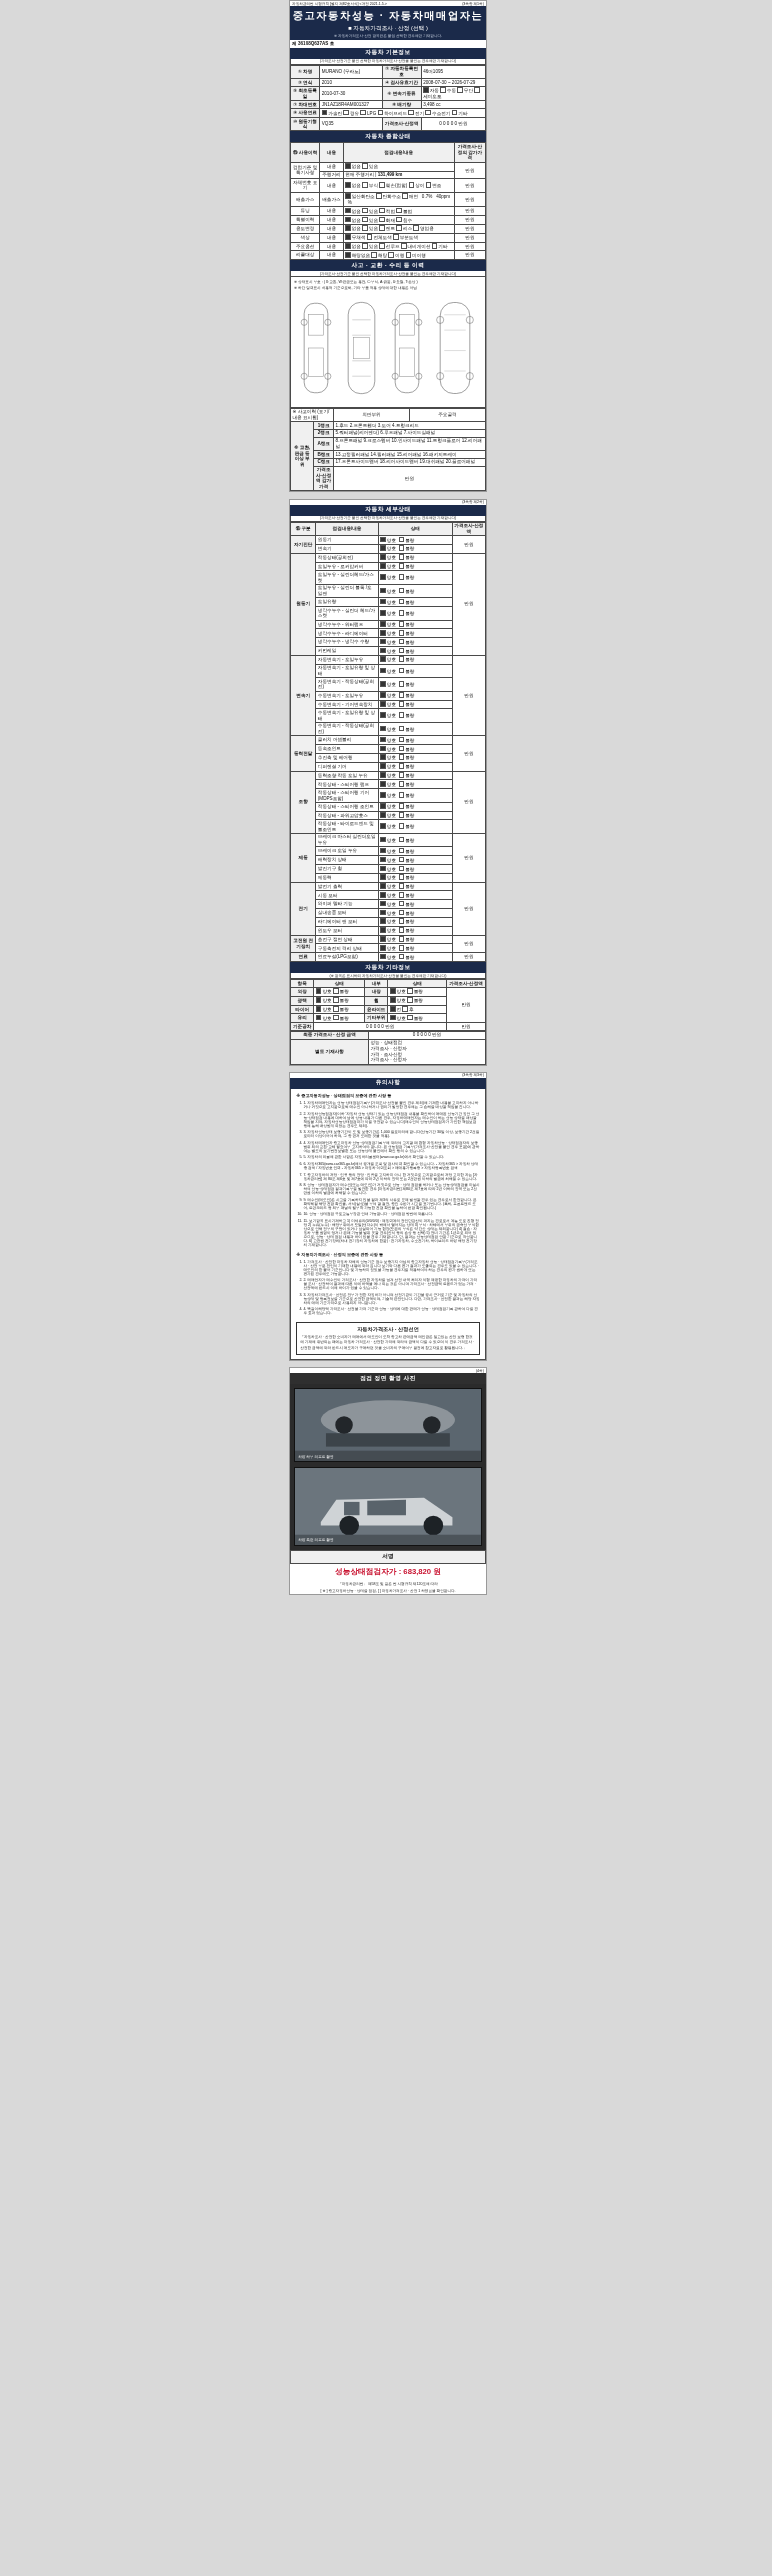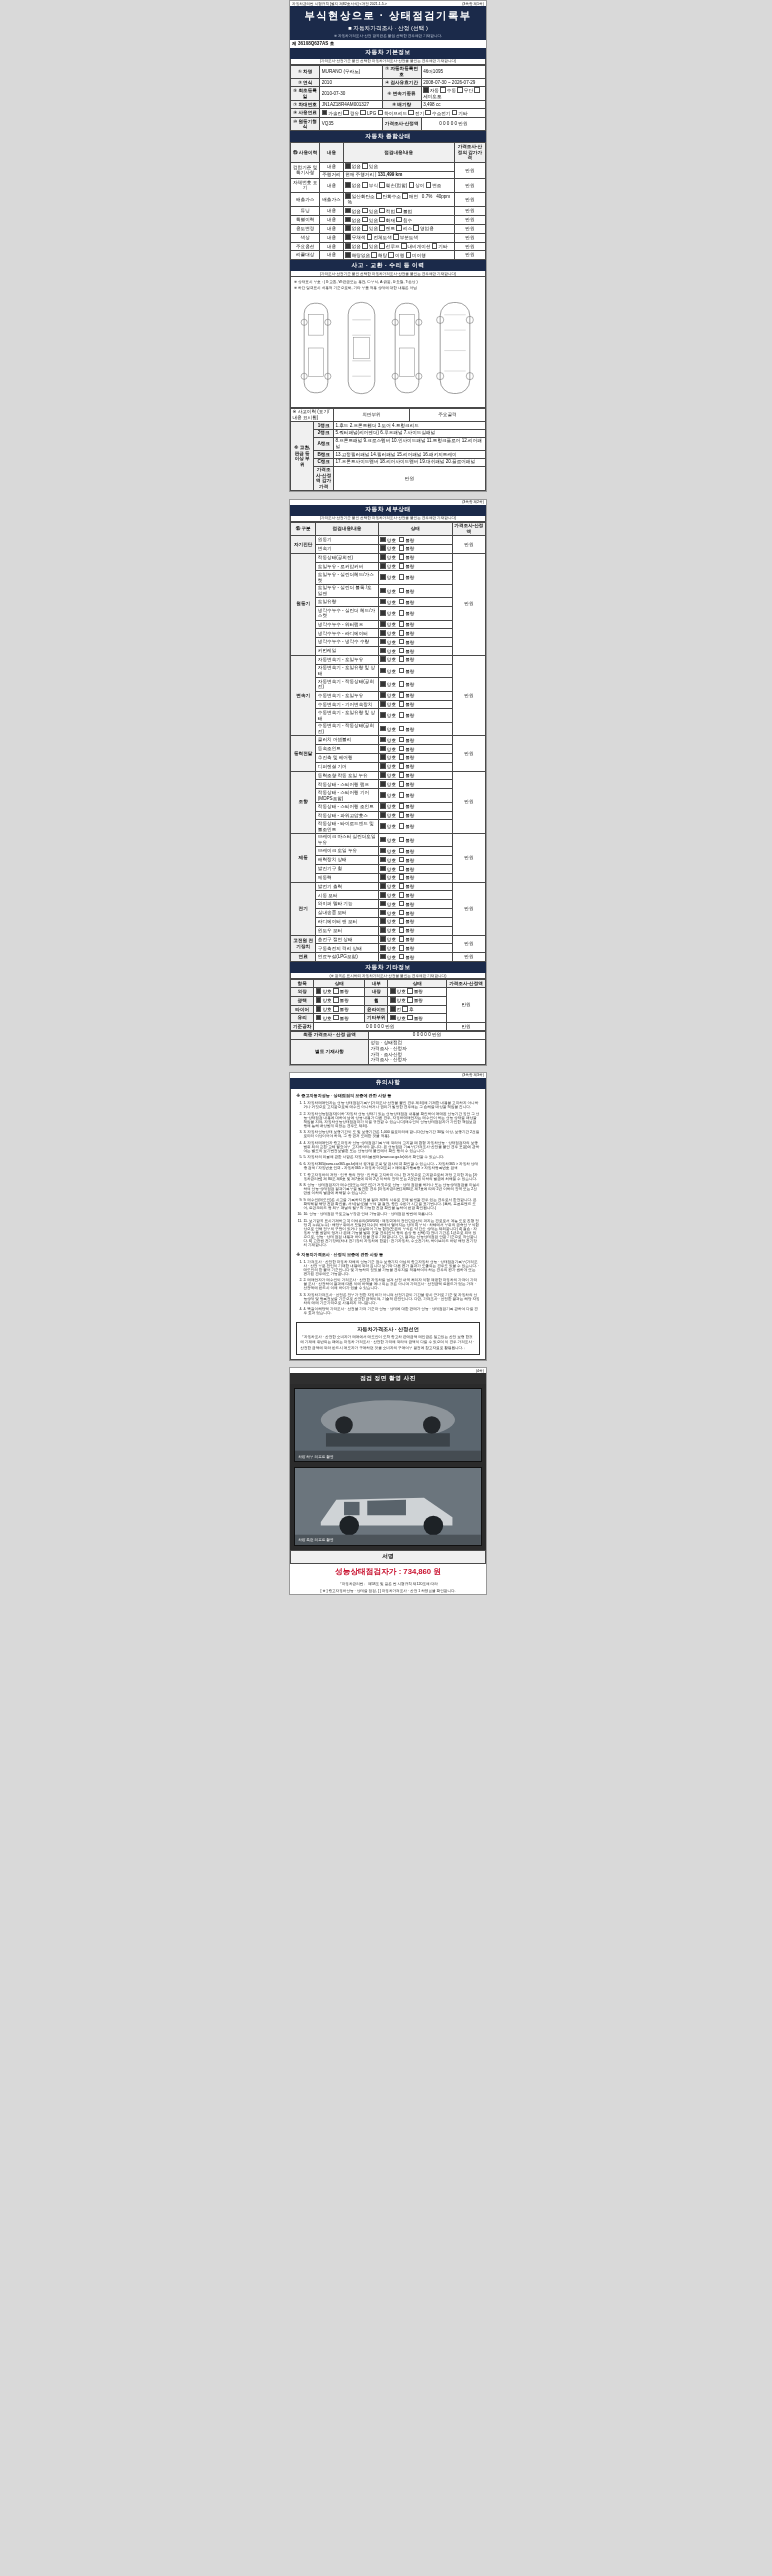--- a/index.html
+++ b/index.html
@@ -37,21 +37,21 @@
 
 <div class="page">
 
   <div class="sheet" style="width:196px;margin-left:289px;padding:0;border:0.5px solid #999;">
     <div class="topbar">
       <span>자동차관리법 시행규칙 [별지 제82호서식] &lt;개정 2021.1.5.&gt;</span>
       <span>(3쪽중 제1쪽)</span>
     </div>
 
     <div class="title-wrap">
-      <div class="title-main">부식현상으로 · 상태점검기록부</div>
+      <div class="title-main">중고자동차성능 · 자동차매매업자는</div>
       <div class="title-sub">■ 자동차가격조사 · 산정 (선택 )</div>
       <div class="title-sub2">※ 자동차가격조사·산정 항목란은 붙임 선택한 경우에만 기재합니다.</div>
     </div>
 
     <div class="docno">
       <span>제</span>
       <span>36108Q637AS</span>
       <span>호</span>
     </div>
 
@@ -607,21 +607,21 @@
           <circle cx="105" cy="112" r="19" fill="#1d2226"></circle>
           <circle cx="268" cy="112" r="19" fill="#1d2226"></circle>
           <rect x="0" y="130" width="360" height="20" fill="#4c545a"></rect>
         </svg>
         <div style="position:absolute;left:3.1px;bottom:2.1px;color:#fff;font-size:3.6px;">차량 측면 리프트 촬영</div>
       </div>
     </div>
     <div class="sign-bar">서명</div>
     <div class="price">
       <span>성능상태점검자가 :</span>
-      <span>734,860 원</span>
+      <span>683,820 원</span>
     </div>
     <div class="foot">「자동차관리법」 제58조 및 같은 법 시행규칙 제120조에 따라</div>
     <div class="foot">[ ※ ] 중고자동차성능 · 상태를 점검, [   ] 자동차가격조사 · 산정 1 하였음을 확인합니다.</div>
   </div>
 
   <div class="gap" style="height:8.2px"></div>
 </div>
 
 
 </body></html>

